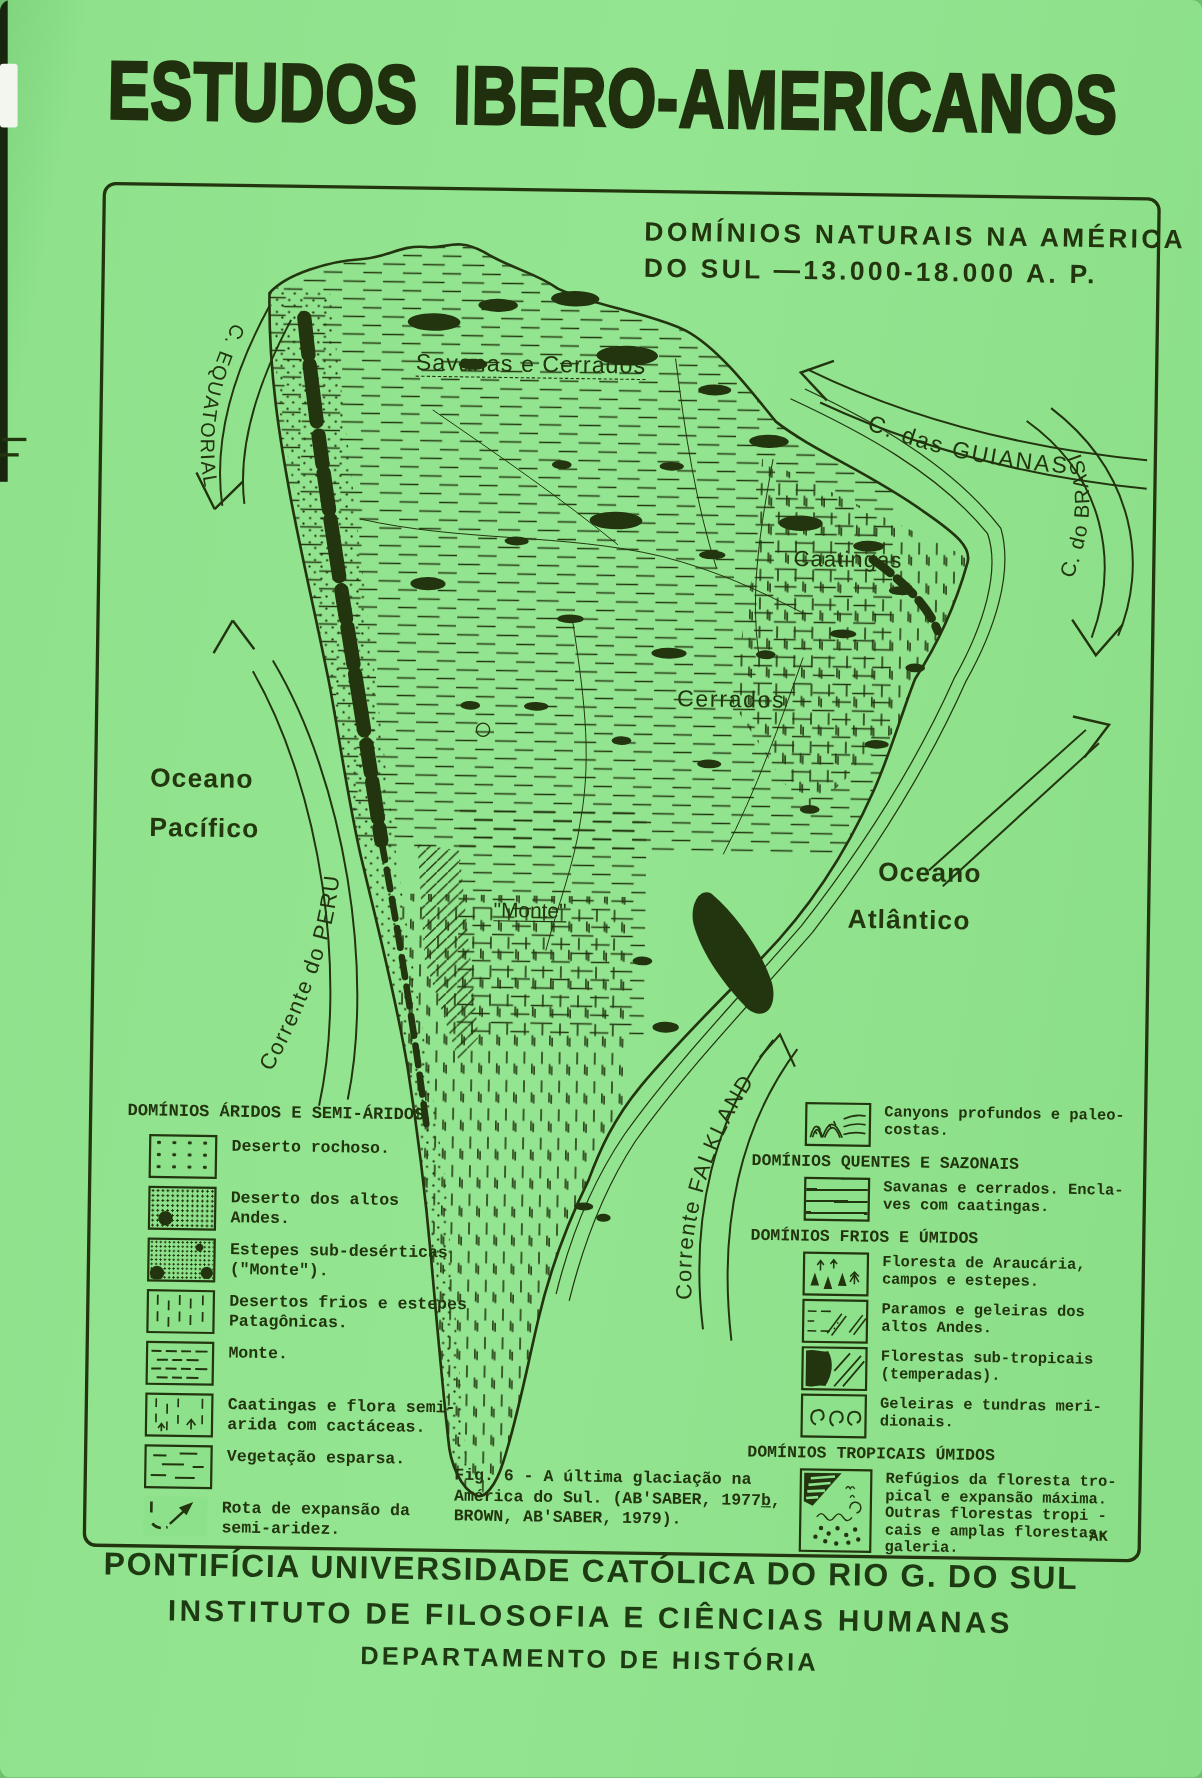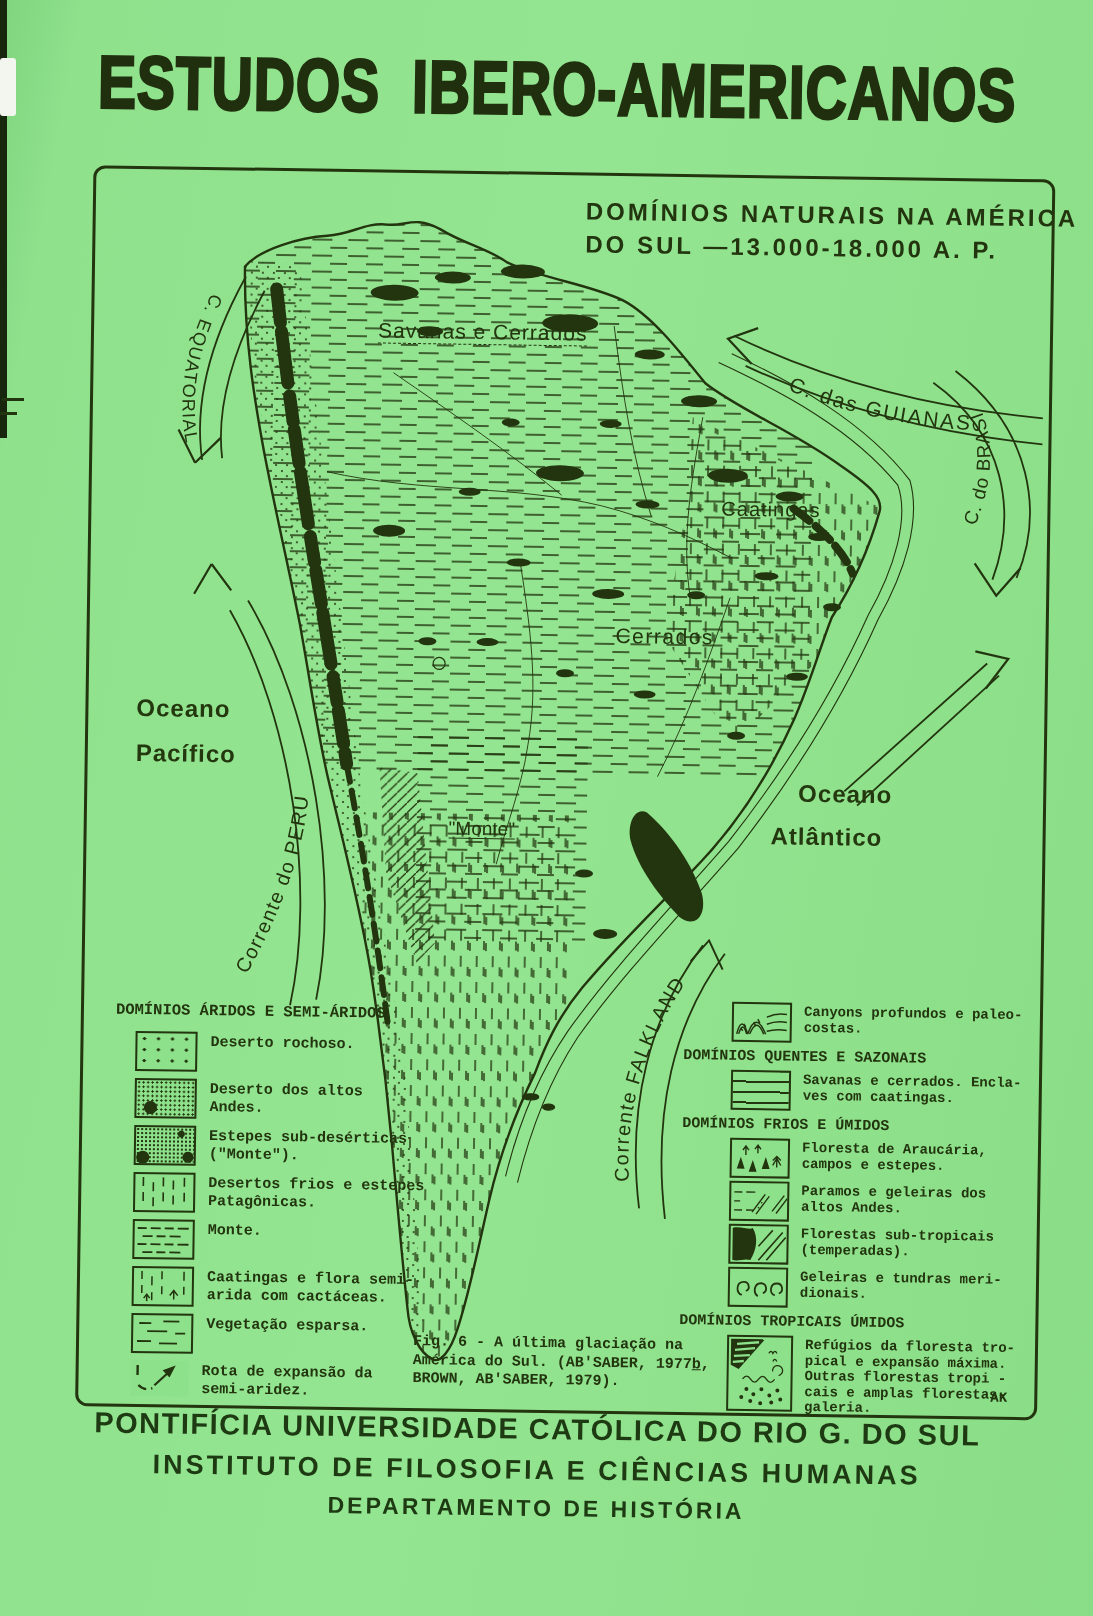--- a/index.html
+++ b/index.html
@@ -3,21 +3,21 @@
 <meta charset="utf-8">
 <style>
   :root{
     --ink:#22350f;
     --paper:#8ee18b;
   }
   html,body{margin:0;padding:0;background:#6fbf70;}
   .page{
     position:relative;width:1093px;height:1616px;overflow:hidden;
     background:linear-gradient(100deg,#7fd47d 0%,#8fe18c 6%,#94e591 45%,#8add87 100%);
-    font-family:"Liberation Sans",sans-serif;color:var(--ink);
+    font-family:"Liberation Sans",sans-serif;color:var(--ink);border-radius:10px;
   }
   .artifact{position:absolute;}
   .bar1{left:0;top:0;width:7px;height:438px;background:#18260e;}
   .white1{left:0;top:58px;width:16px;height:58px;background:#f2f6ee;border-radius:3px;}
   .dash1{left:2px;top:398px;width:22px;height:3px;background:var(--ink);}
   .dash2{left:0;top:412px;width:17px;height:3px;background:var(--ink);}
   .rot{position:absolute;inset:0;transform:rotate(0.85deg);transform-origin:546px 808px;}
 
   .title{
     position:absolute;top:46px;left:0;right:0;margin:0;text-align:center;

